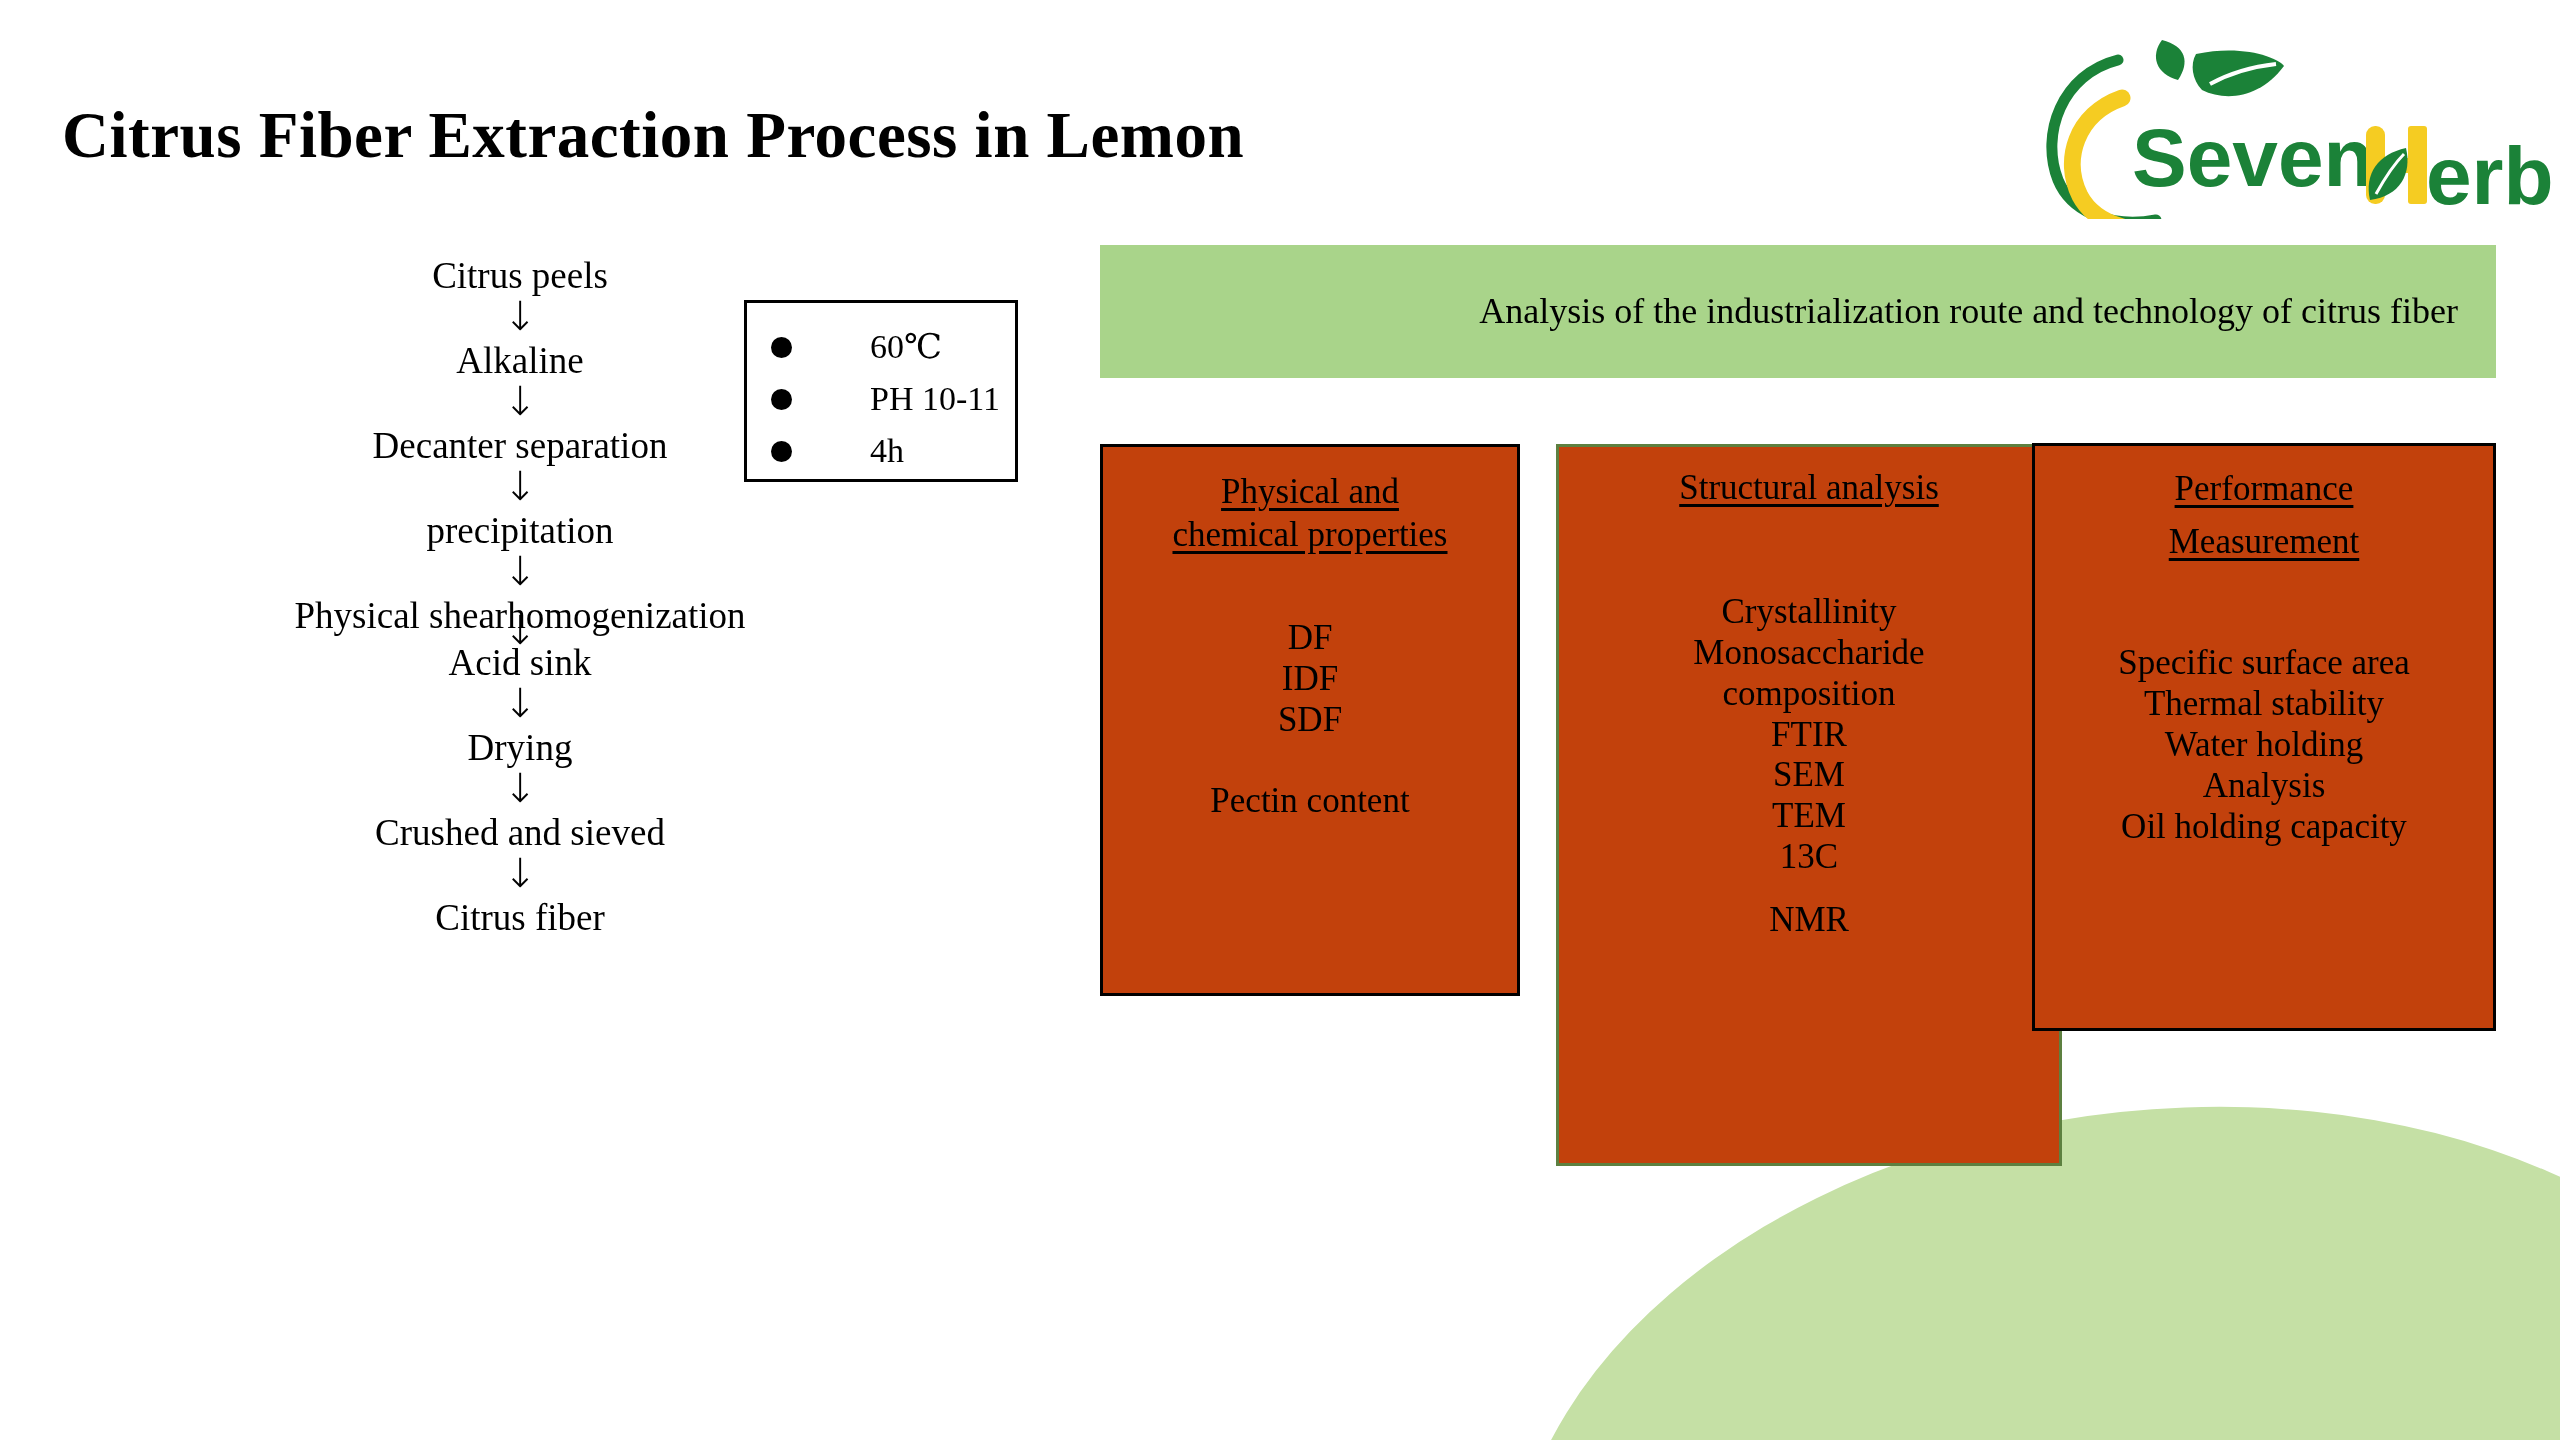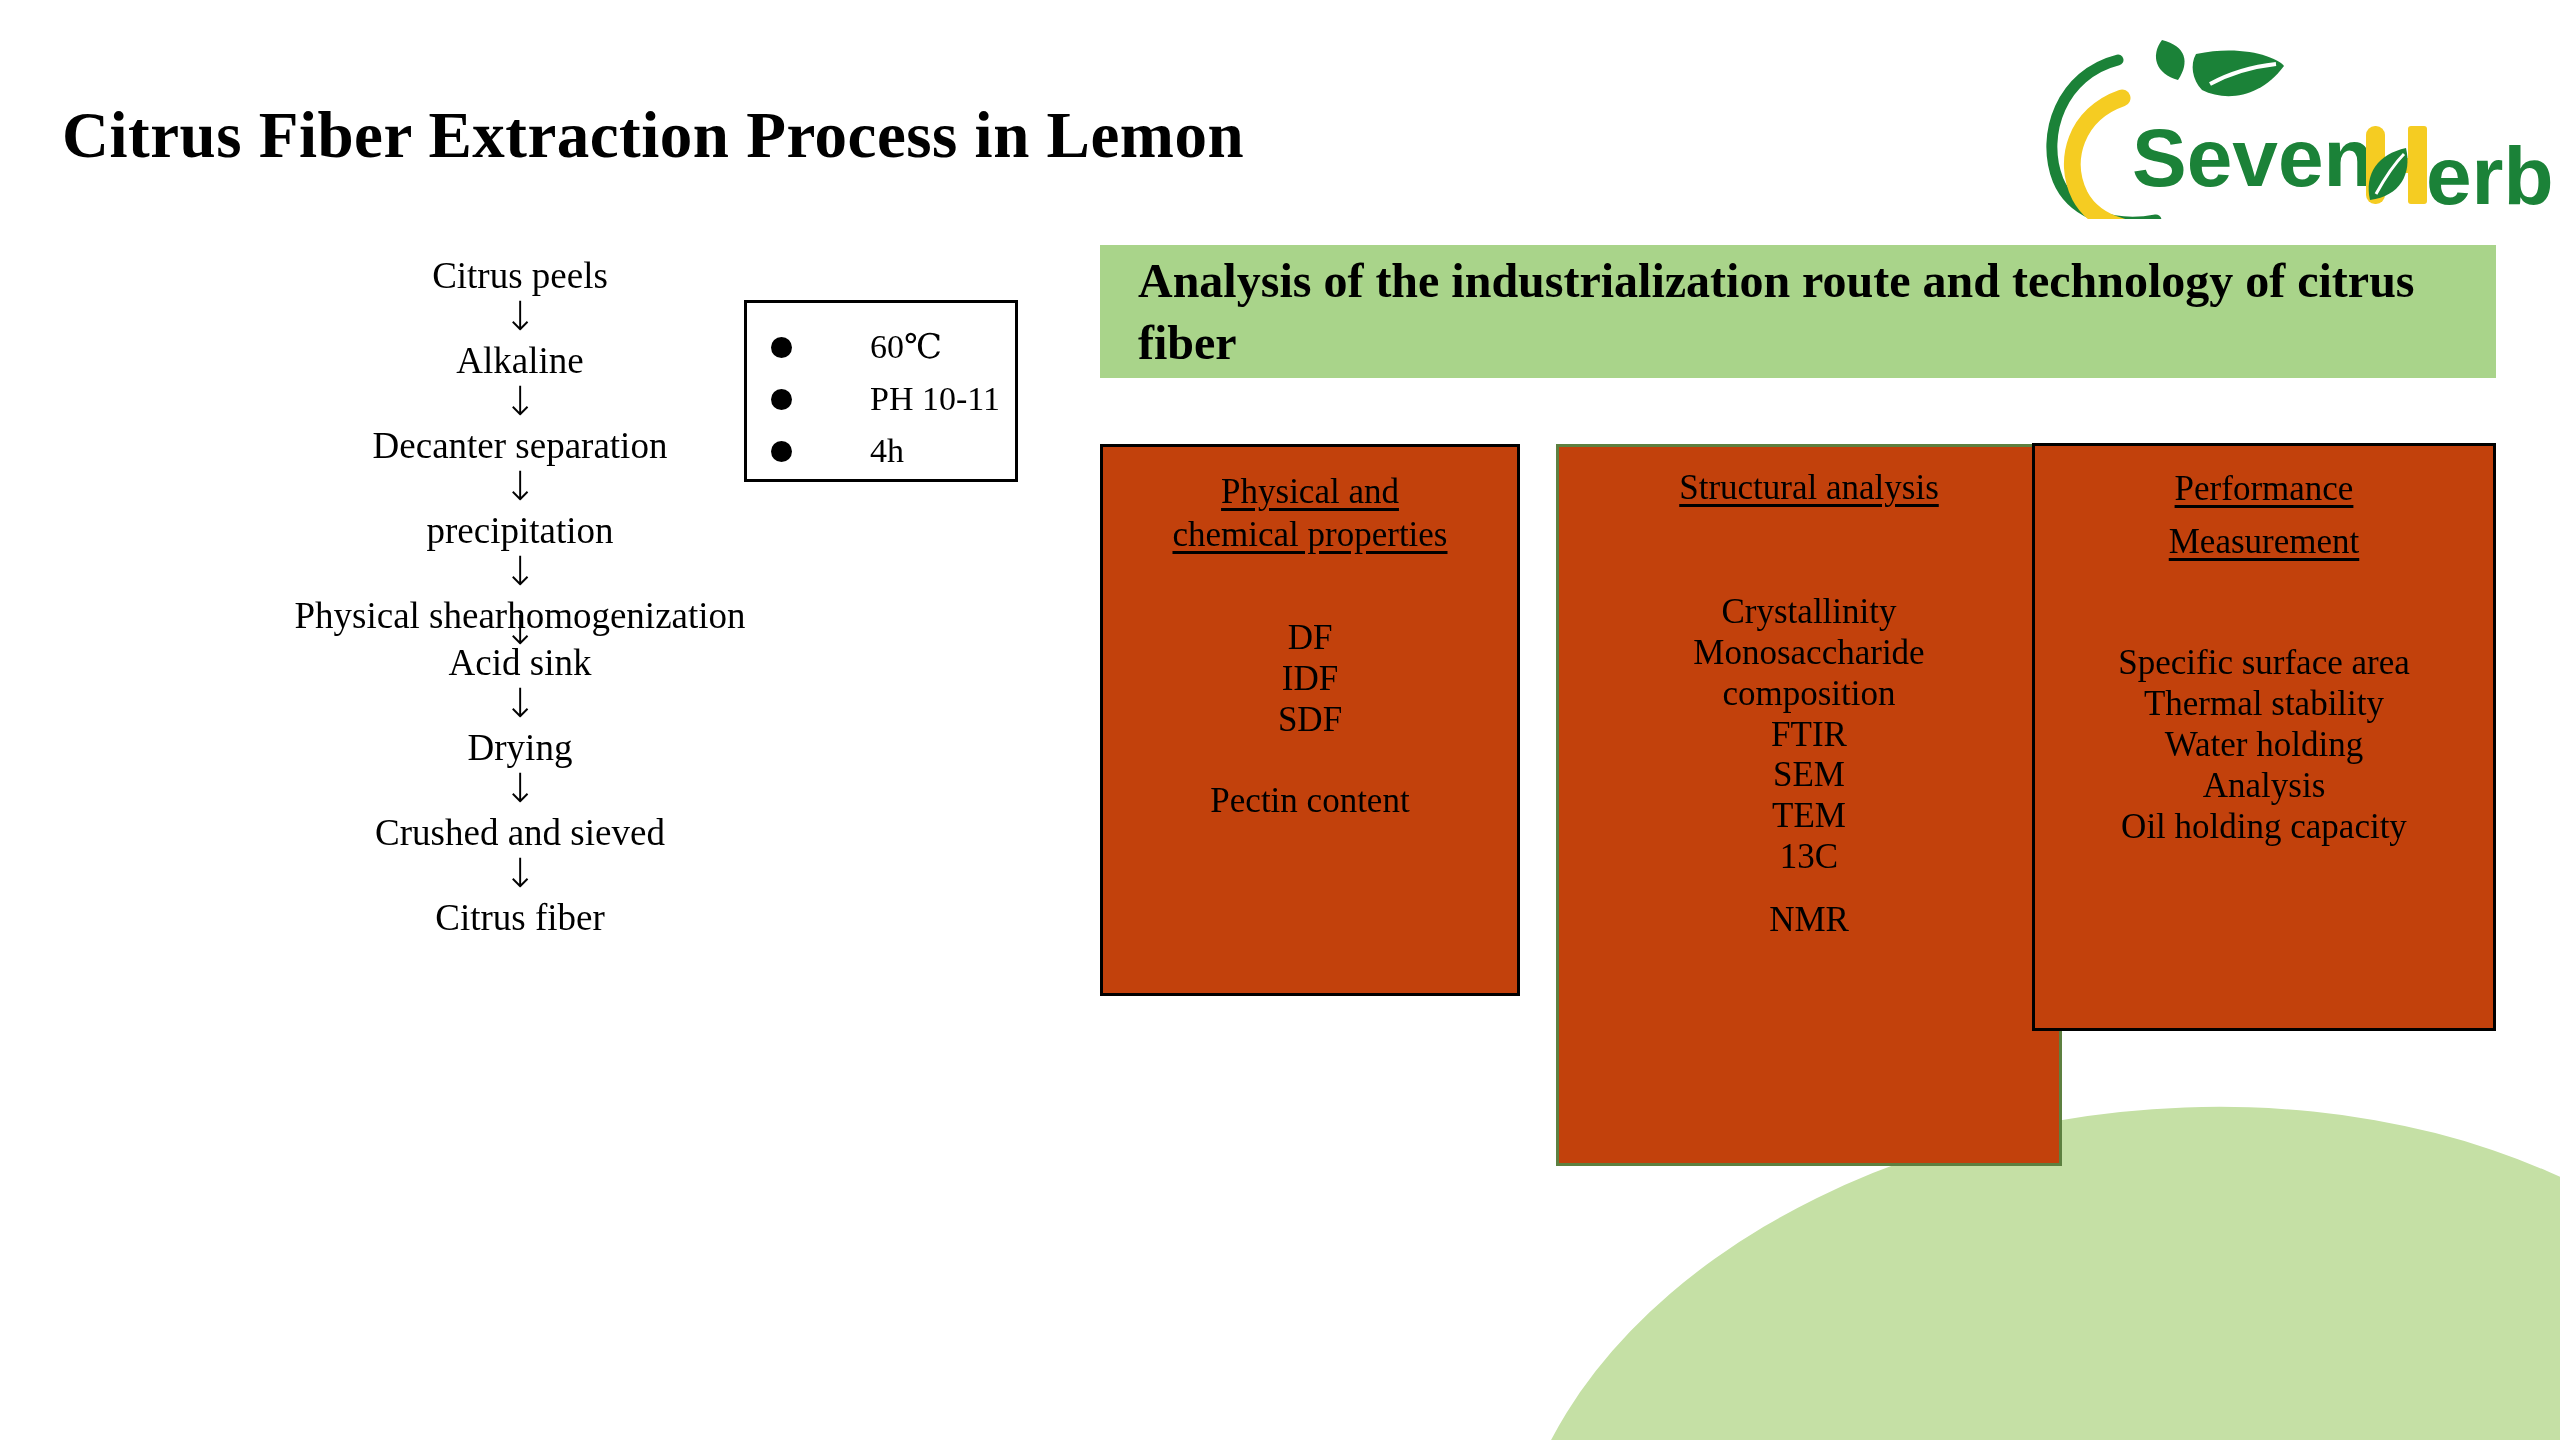--- a/index.html
+++ b/index.html
@@ -124,23 +124,23 @@
     top: 245px;
     width: 1396px;
     height: 133px;
     background: #a9d48a;
     z-index: 4;
     display: flex;
     align-items: center;
     justify-content: center;
   }
   .banner-text {
-    font-size: 48px;
-    font-weight: bold;
-    text-align: left;
+    font-size: 36px;
+    font-weight: normal;
+    text-align: right;
     line-height: 1.28;
     width: 1320px;
   }
 
   
   .abox {
     position: absolute;
     box-sizing: border-box;
     background: #c2410c;
     z-index: 4;

